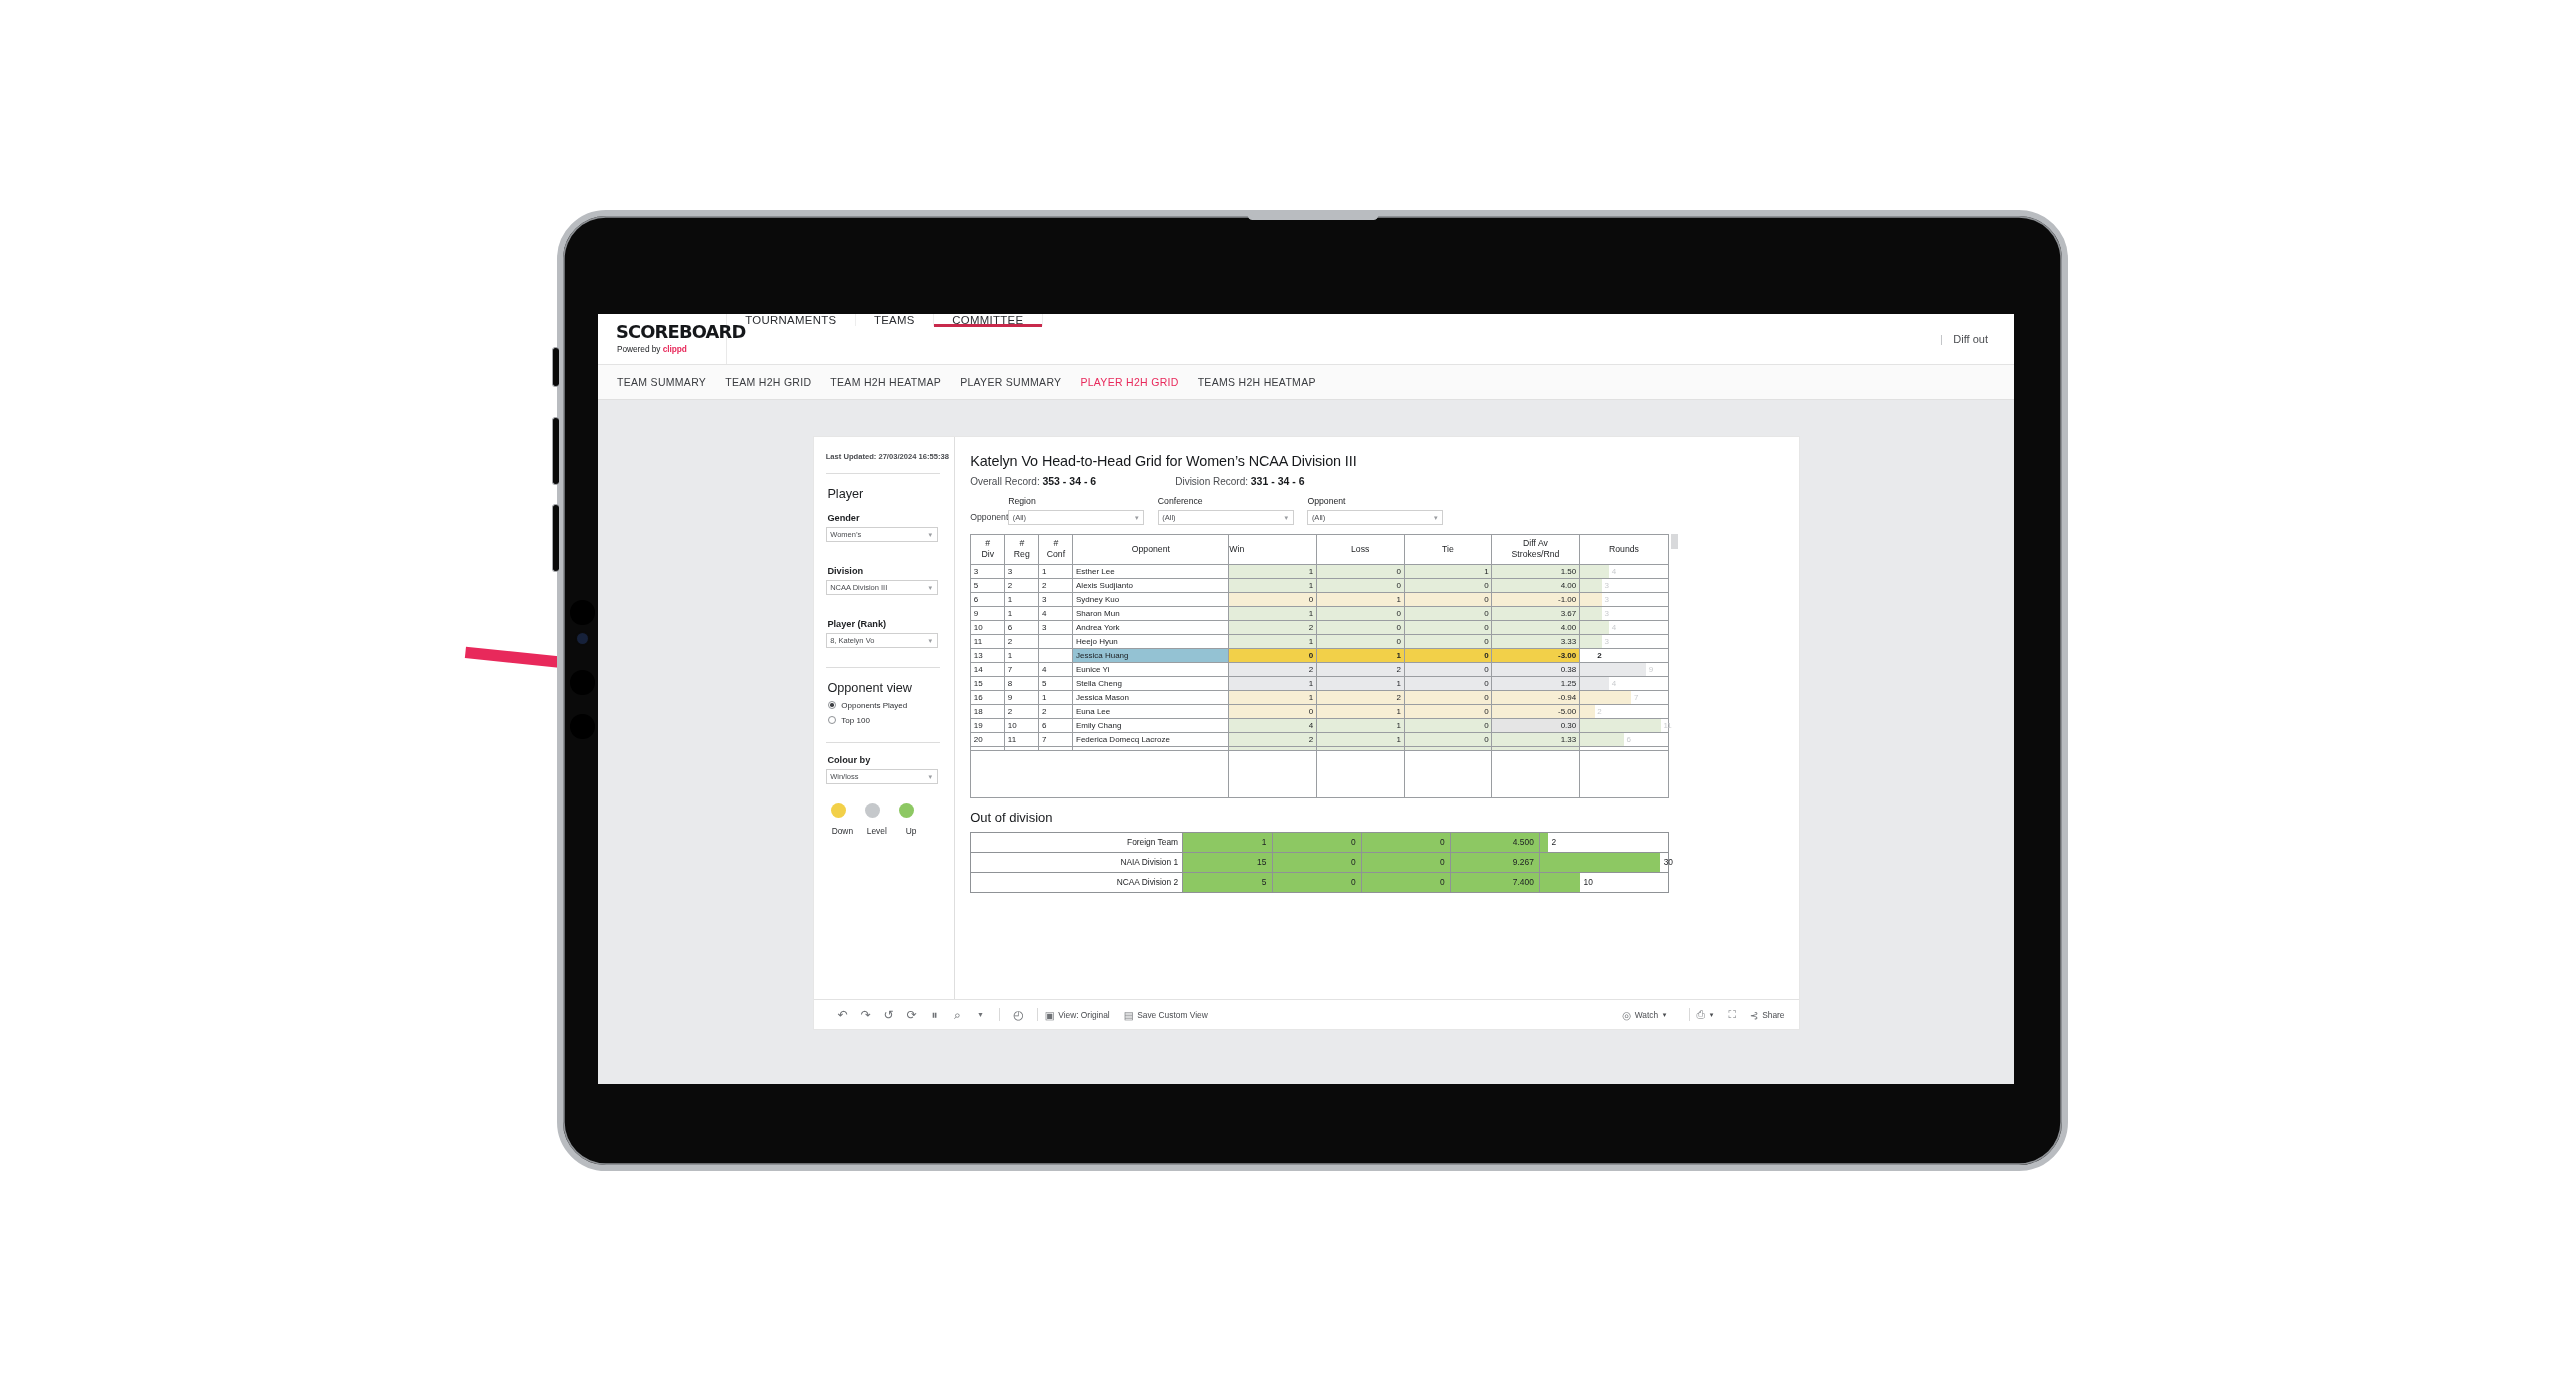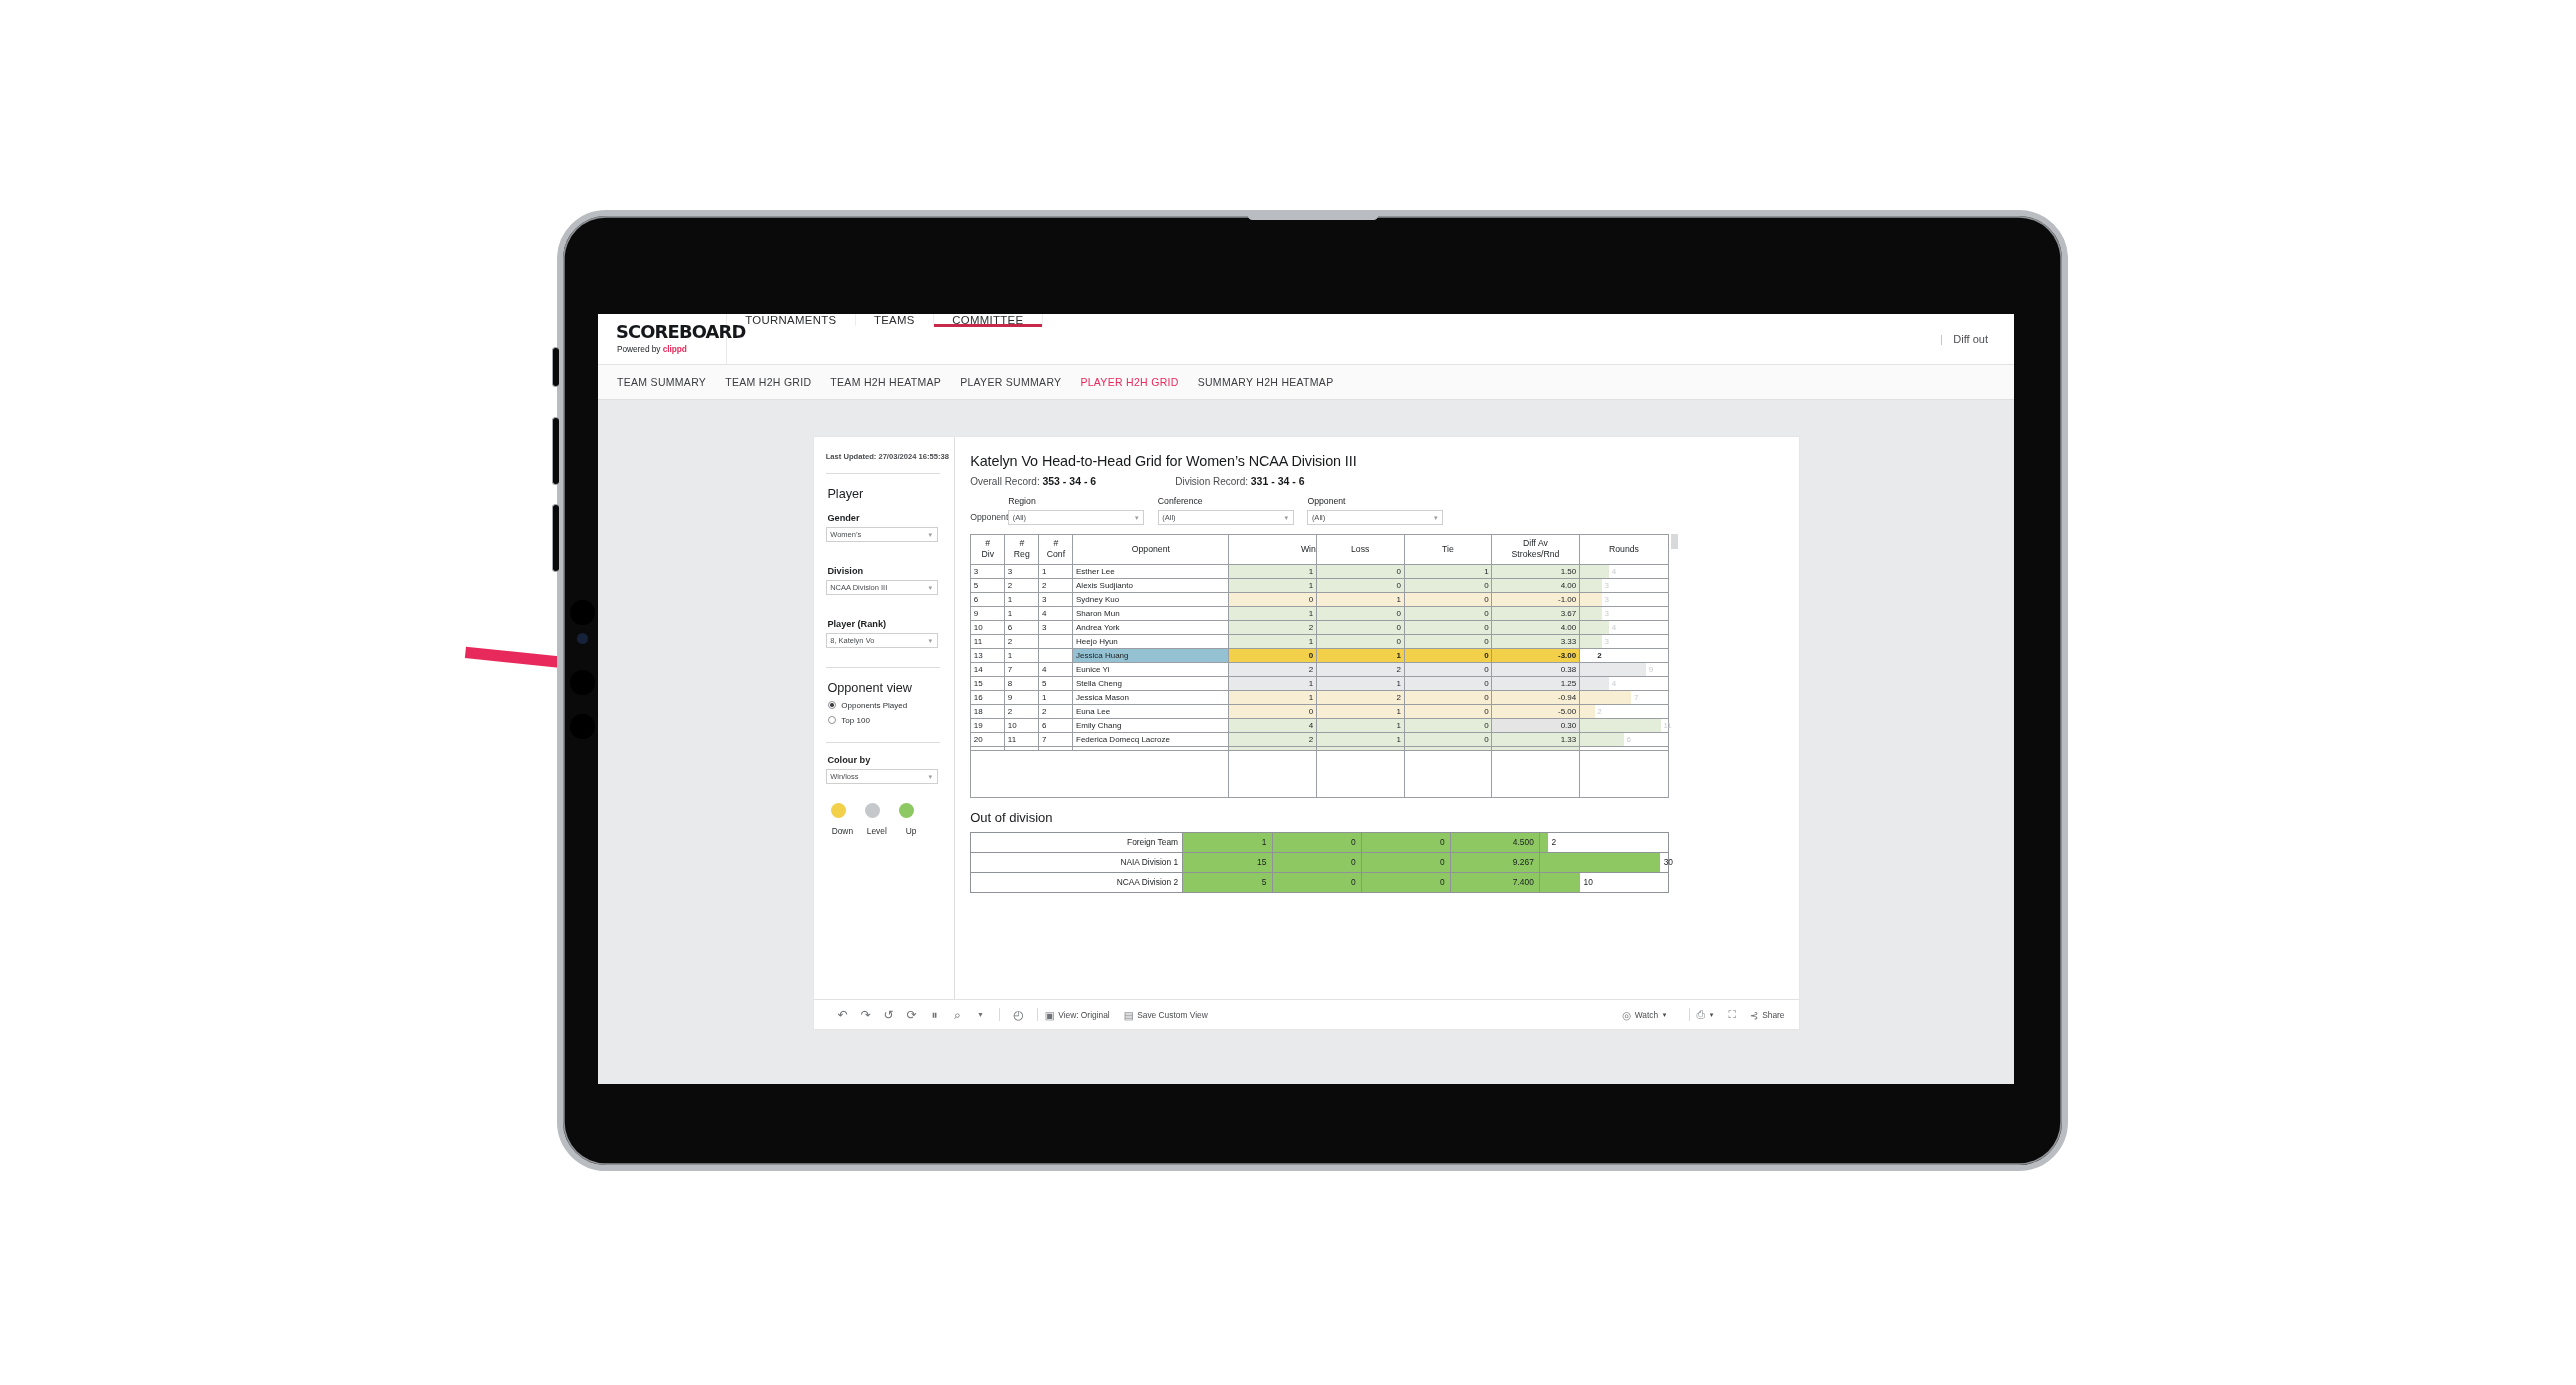--- a/index.html
+++ b/index.html
@@ -211,21 +211,21 @@
           <span>Diff out</span>
         </div>
       </div>
 
       <div id="subnav">
         <a>TEAM SUMMARY</a>
         <a>TEAM H2H GRID</a>
         <a>TEAM H2H HEATMAP</a>
         <a>PLAYER SUMMARY</a>
         <a class="cur">PLAYER H2H GRID</a>
-        <a>SUMMARY H2H HEATMAP</a>
+        <a>TEAMS H2H HEATMAP</a>
       </div>
 
       <div id="vizwrap">
       <div id="viz">
         <div id="vizbody">
 
           <aside id="panel">
             <div class="lastupd">Last Updated: 27/03/2024 16:55:38</div>
             <div class="hr"></div>
             <div class="sect-title">Player</div>
@@ -315,21 +315,21 @@
             </div>
 
             <div style="position:relative;width:699px;">
               <table id="grid">
                 <thead>
                   <tr>
                     <th class="c-div"><span>#</span><br><span>Div</span></th>
                     <th class="c-reg"><span>#</span><br><span>Reg</span></th>
                     <th class="c-conf"><span>#</span><br><span>Conf</span></th>
                     <th class="c-opp">Opponent</th>
-                    <th class="c-num" style="text-align:right">Win</th>
+                    <th class="c-num" style="text-align:left">Win</th>
                     <th class="c-num" style="text-align:center">Loss</th>
                     <th class="c-num" style="text-align:center">Tie</th>
                     <th class="c-num" style="text-align:center"><span>Diff Av</span><br><span>Strokes/Rnd</span></th>
                     <th class="c-rnd" style="text-align:center;padding:0 2.6px !important">Rounds</th>
                   </tr>
                 </thead>
                 <tbody id="gridbody">
                       <tr>
                         <td class="c-div">3</td>
                         <td class="c-reg">3</td>

